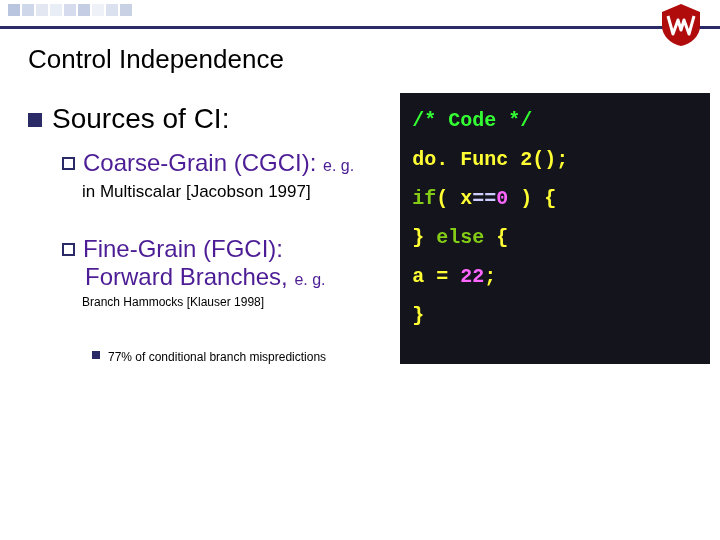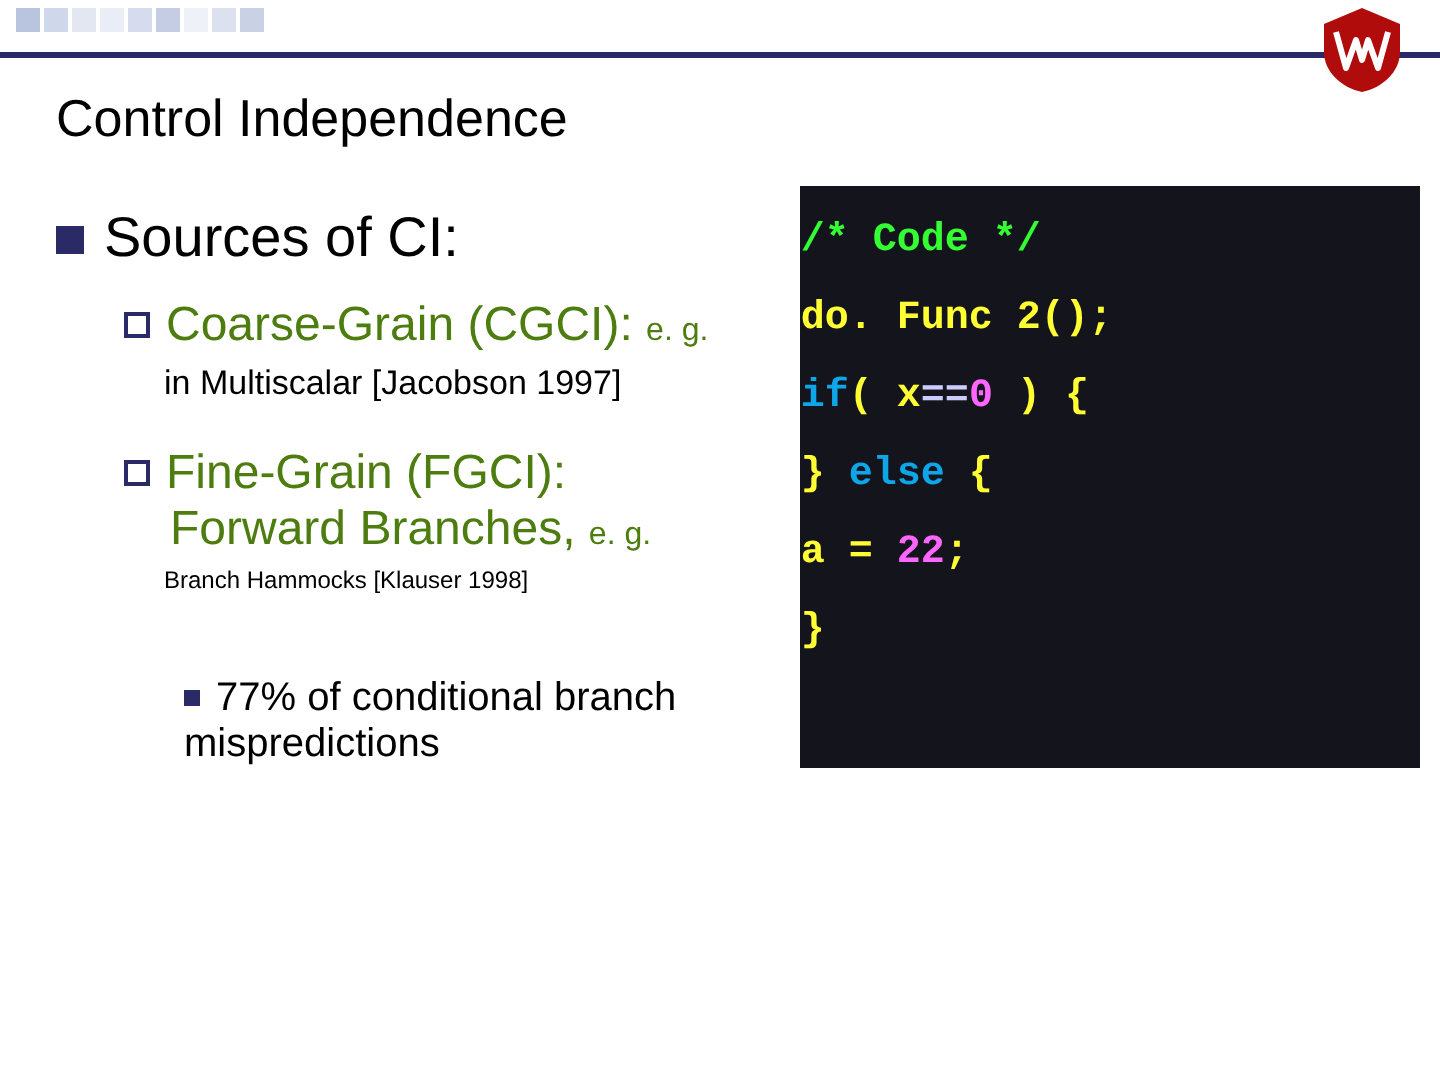--- a/index.html
+++ b/index.html
@@ -10,30 +10,30 @@
   .hr { position: absolute; top: 26px; left: 0; width: 100%; height: 3px; background: #2a2a66; }
   .logo { position: absolute; top: 2px; right: 12px; width: 54px; height: 46px; }
   .logo svg { width: 100%; height: 100%; }
   .slide { position: absolute; top: 44px; left: 28px; right: 10px; bottom: 0; }
   .title { font-size: 26px; font-weight: 400; color: #000; margin-bottom: 18px; }
   .content { display: flex; }
   .left { width: 380px; padding-right: 20px; }
   .sources { font-size: 28px; color: #000; margin-bottom: 14px; margin-top: 10px; }
   .sources .bullet { display: inline-block; width: 14px; height: 14px; background: #2a2a66; margin-right: 10px; vertical-align: 1px; }
   .sub { margin-left: 34px; margin-bottom: 4px; }
-  .sub1 { font-size: 24px; color: #4d7c0f; }
+  .sub1 { font-size: 24px; color: #4c1d95; }
   .sub1 .hb { display: inline-block; width: 13px; height: 13px; border: 2px solid #2a2a66; margin-right: 8px; vertical-align: 1px; }
   .subscript { font-size: 16px; }
-  .note { font-size: 17px; color: #000; margin-left: 54px; margin-bottom: 20px; line-height: 1.3; }
+  .note { font-size: 17px; color: #000; margin-left: 54px; margin-bottom: 32px; line-height: 1.3; }
   .note2 { font-size: 12px; margin-left: 54px; margin-bottom: 8px; }
-  .deep { margin-left: 64px; font-size: 20px; color: #000; margin-top: 41px; }
+  .deep { margin-left: 64px; font-size: 12px; color: #000; margin-top: 41px; }
   .deep .db { display: inline-block; width: 8px; height: 8px; background: #2a2a66; margin-right: 8px; vertical-align: 2px; }
-  .code { width: 316px; background: #14141c; padding: 8px 14px 16px 0; font-family: "Courier New", monospace; font-size: 20px; font-weight: bold; line-height: 1.95; color: #ffff33; }
+  .code { width: 316px; background: #14141c; padding: 8px 14px 16px 12px; font-family: "Courier New", monospace; font-size: 20px; font-weight: bold; line-height: 1.95; color: #ffff33; }
   .code .cmt { color: #33ff33; }
-  .code .kw { color: #0ea5e9; }
+  .code .kw { color: #84cc16; }
   .code .lg { color: #ccccff; }
   .code .num { color: #ff66ff; }
 </style>
 </head>
 <body>
 
 <div class="topbar">
   <div class="squares">
     <span class="sq" style="background:#b9c4de"></span>
       <span class="sq" style="background:#cfd7ea"></span>

